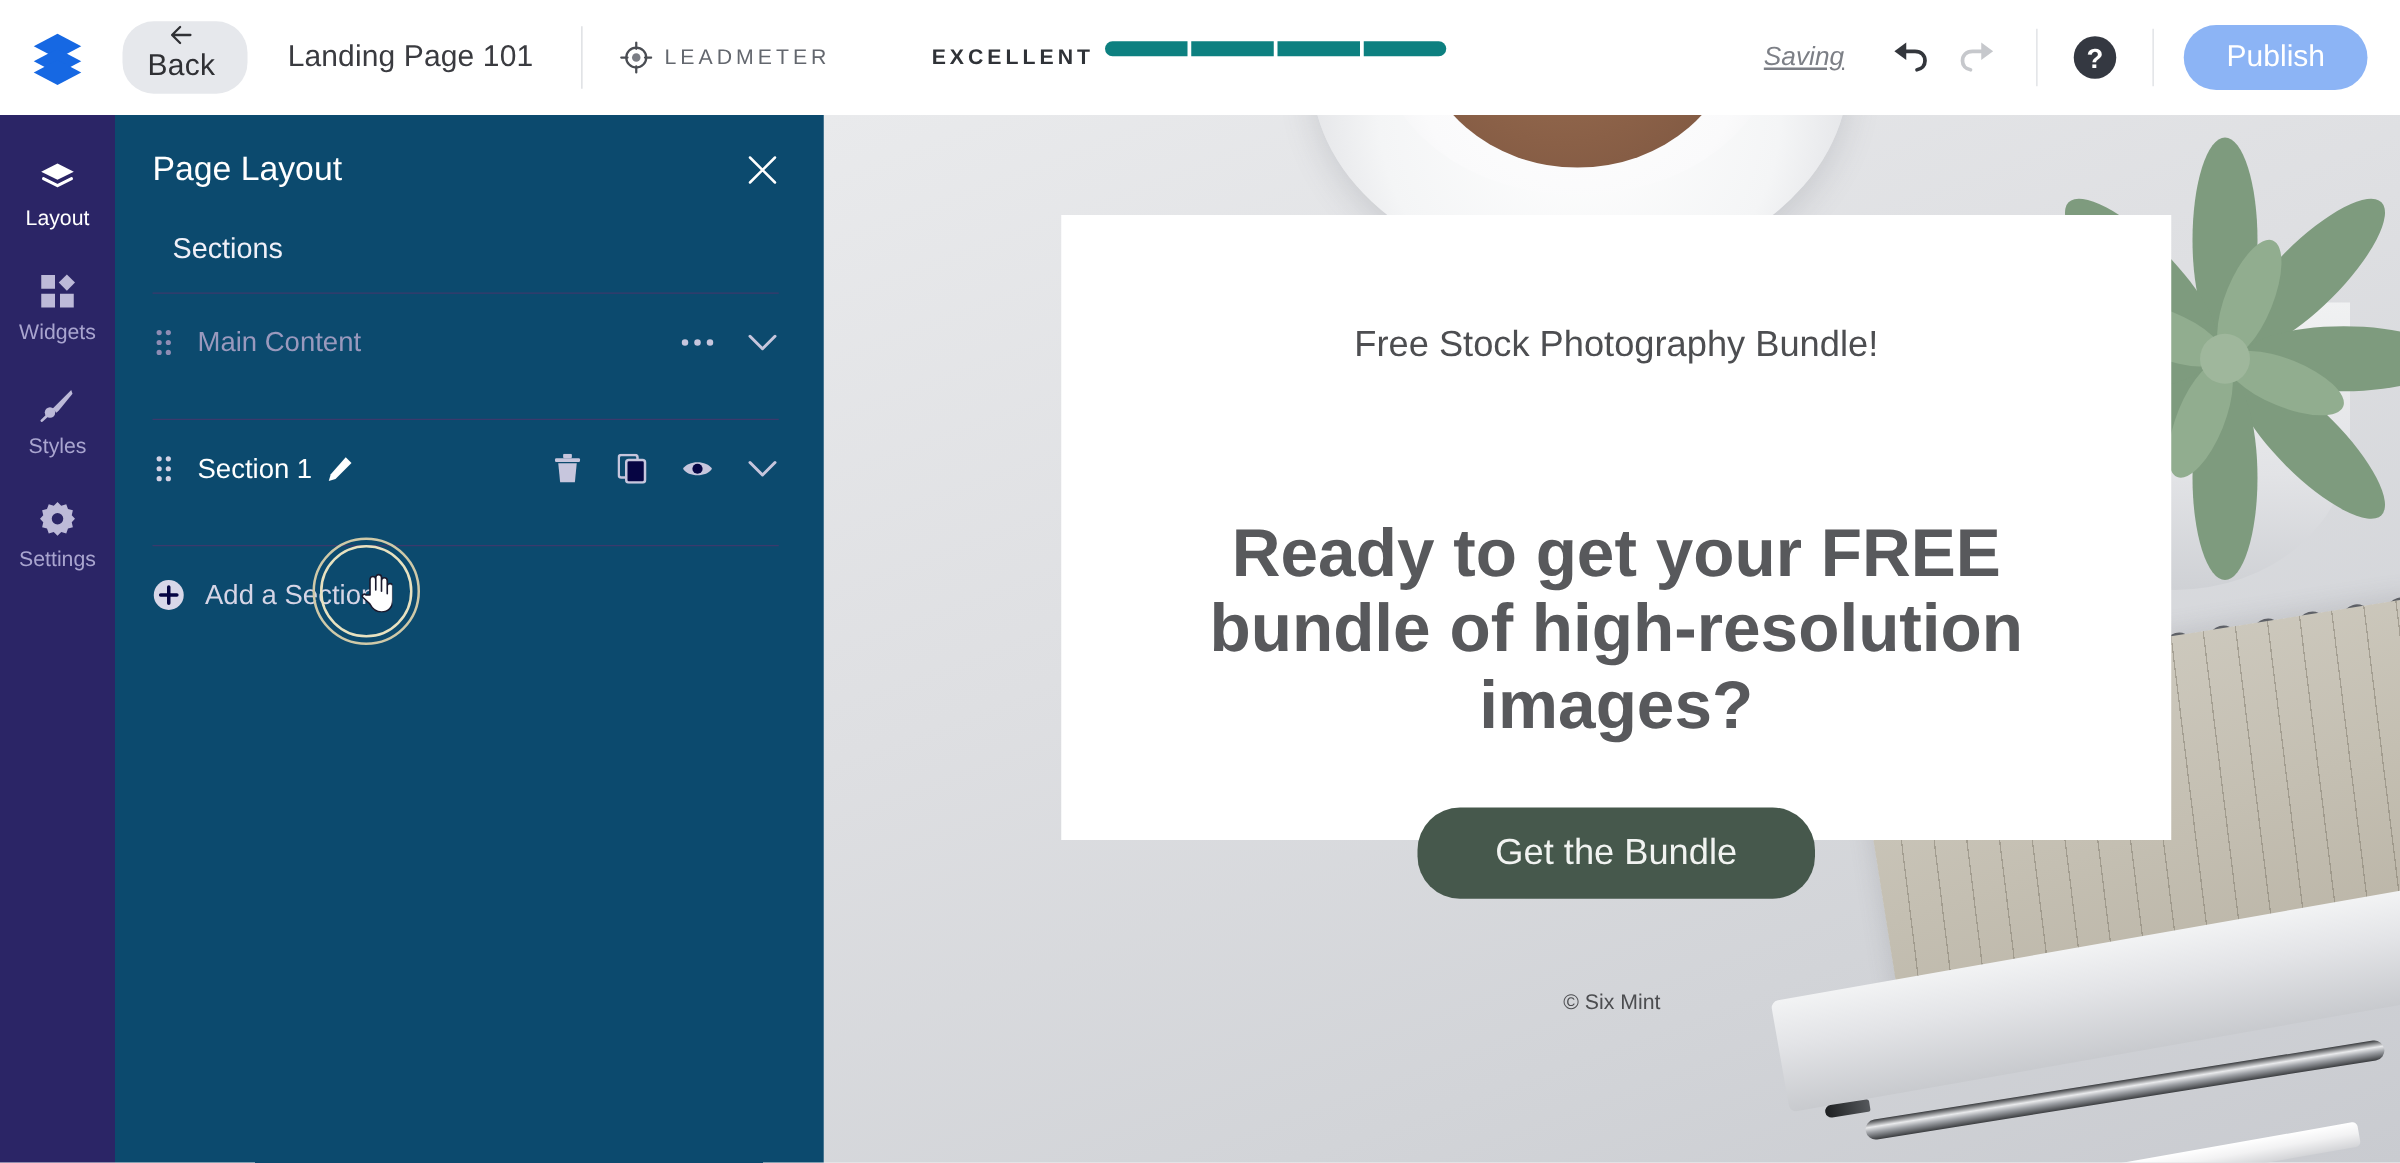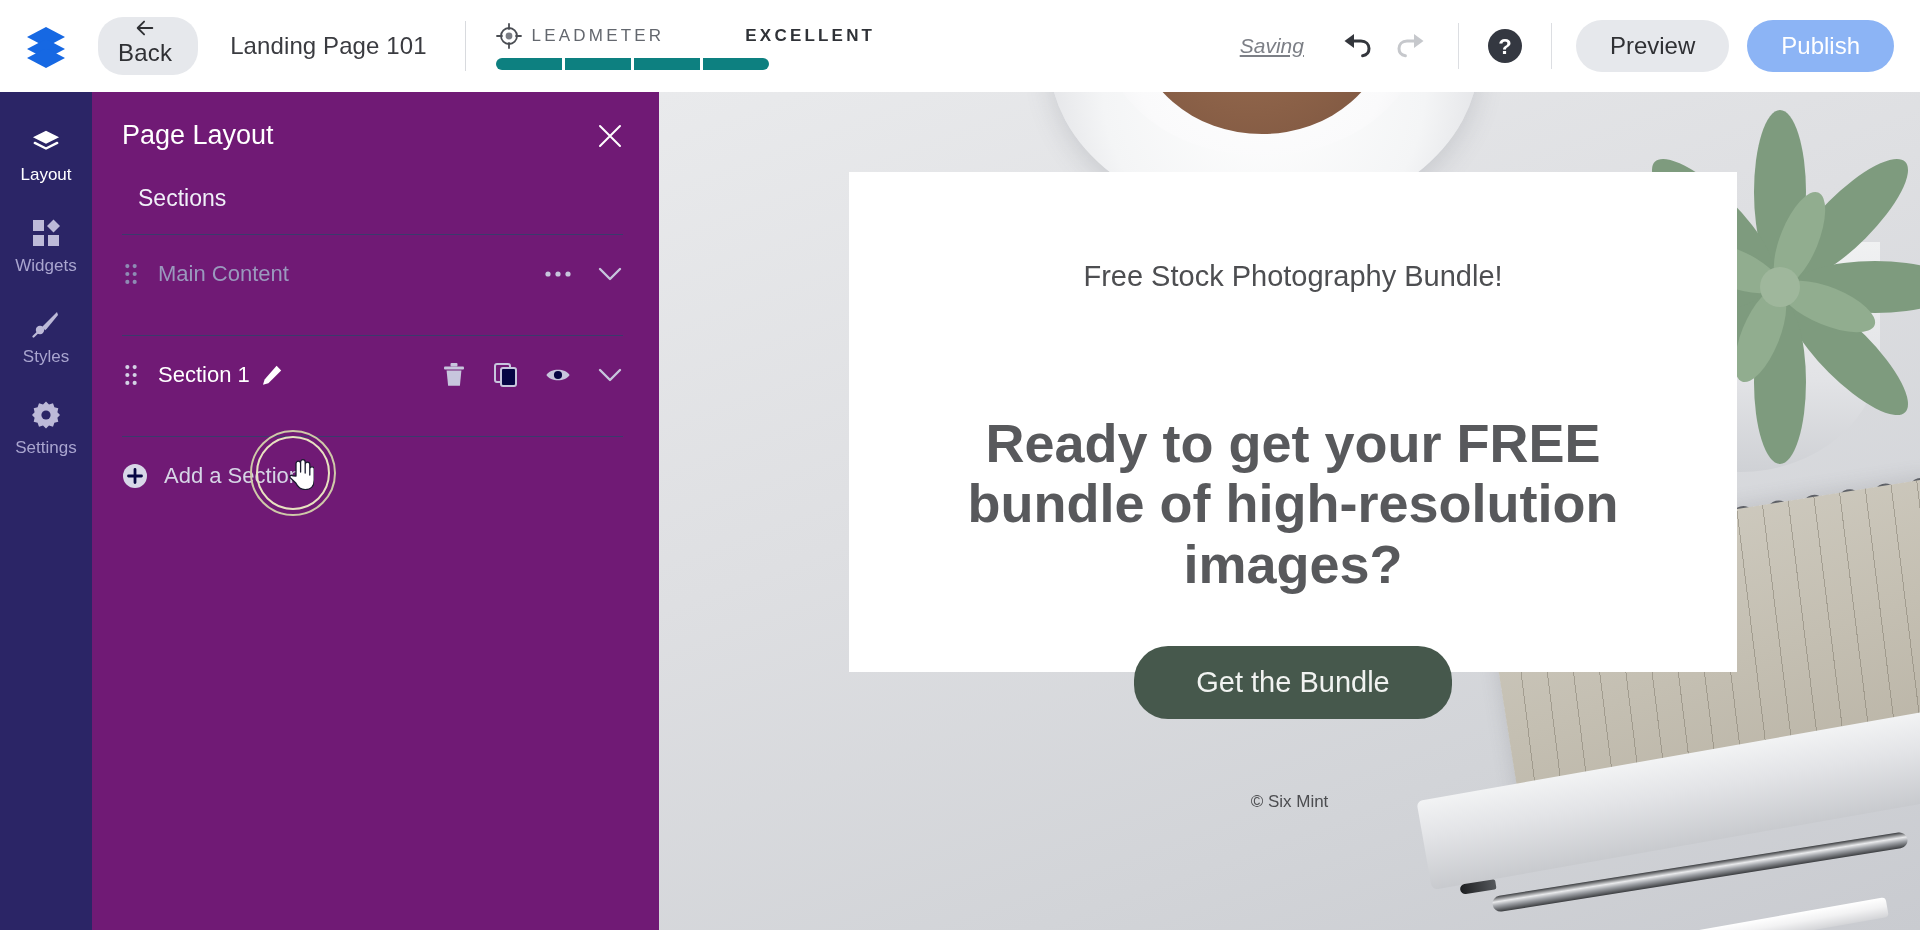--- a/index.html
+++ b/index.html
@@ -35,21 +35,21 @@
 
   .page-title {
     margin-left: 32px;
     font-size: 24px; color: #3a3b40; letter-spacing: .1px;
     white-space: nowrap;
   }
 
   .vsep { width: 1px; height: 50px; background: #d8dade; margin-left: 38px; }
 
   
-  .leadmeter { margin-left: 30px; display: flex; flex-direction: column; gap: 9px; }
+  .leadmeter { margin-left: 30px; display: flex; flex-direction: row; gap: 9px; }
   .lm-head { display: flex; align-items: center; gap: 10px; }
   .lm-target { width: 26px; height: 26px; display:block; }
   .lm-title {
     font-size: 17px; letter-spacing: 3.2px; color: #63676e; font-weight: 400;
   }
   .lm-status {
     font-size: 17px; letter-spacing: 3.2px; color: #2f3237; font-weight: 700;
     margin-left: 71px;
   }
   .lm-bars { display: flex; gap: 3px; }
@@ -94,21 +94,21 @@
     cursor: pointer;
   }
   .rail-icon { width: 28px; height: 28px; display: flex; align-items: center; justify-content: center; }
   .rail-label { font-size: 17px; color: #a9a5cf; }
   .rail-item.active .rail-label { color: #ffffff; }
 
   
   .panel {
     position: absolute; top: 92px; left: 92px;
     width: 567px; height: 838px;
-    background: #701a75;
+    background: #0c4a6e;
     z-index: 25;
   }
   .panel-head {
     display: flex; align-items: center; justify-content: space-between;
     padding: 28px 36px 0 30px;
   }
   .panel-title { font-size: 27px; color: #ffffff; font-weight: 400; }
   .panel-close { width: 26px; height: 26px; cursor: pointer; }
 
   .sections-label {
@@ -316,21 +316,20 @@
 
     <div class="help-btn">
       <svg width="40" height="40" viewBox="0 0 40 40">
         <circle cx="20" cy="20" r="17" fill="#343841"></circle>
         <text x="20" y="28" font-size="22" font-weight="bold" fill="#ffffff" text-anchor="middle" font-family="Liberation Sans, sans-serif">?</text>
       </svg>
     </div>
 
     <div class="vsep2"></div>
 
-    <div class="pill-btn preview-btn">Preview</div>
     <div class="pill-btn publish-btn">Publish</div>
   </div>
 </div>
 
 <div class="rail">
 
   <div class="rail-item active">
     <div class="rail-icon">
       <svg width="30" height="26" viewBox="0 0 30 26">
         <polygon points="15,1 29,8 15,15 1,8" fill="#ffffff"></polygon>

